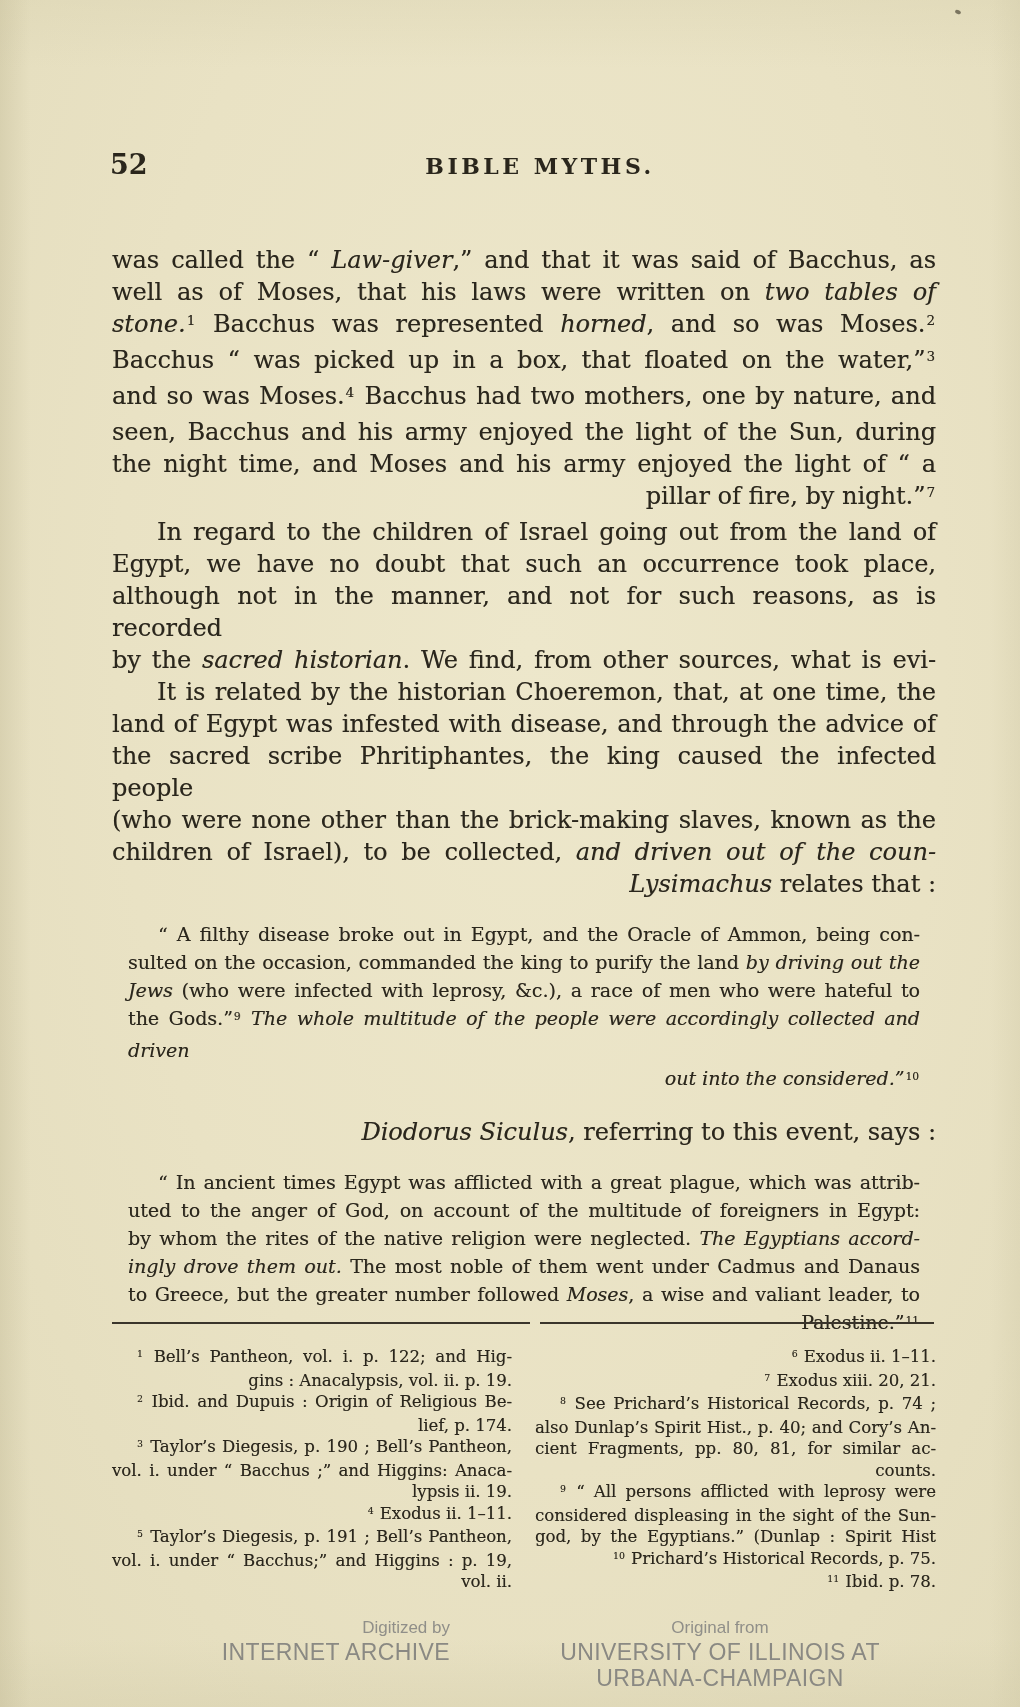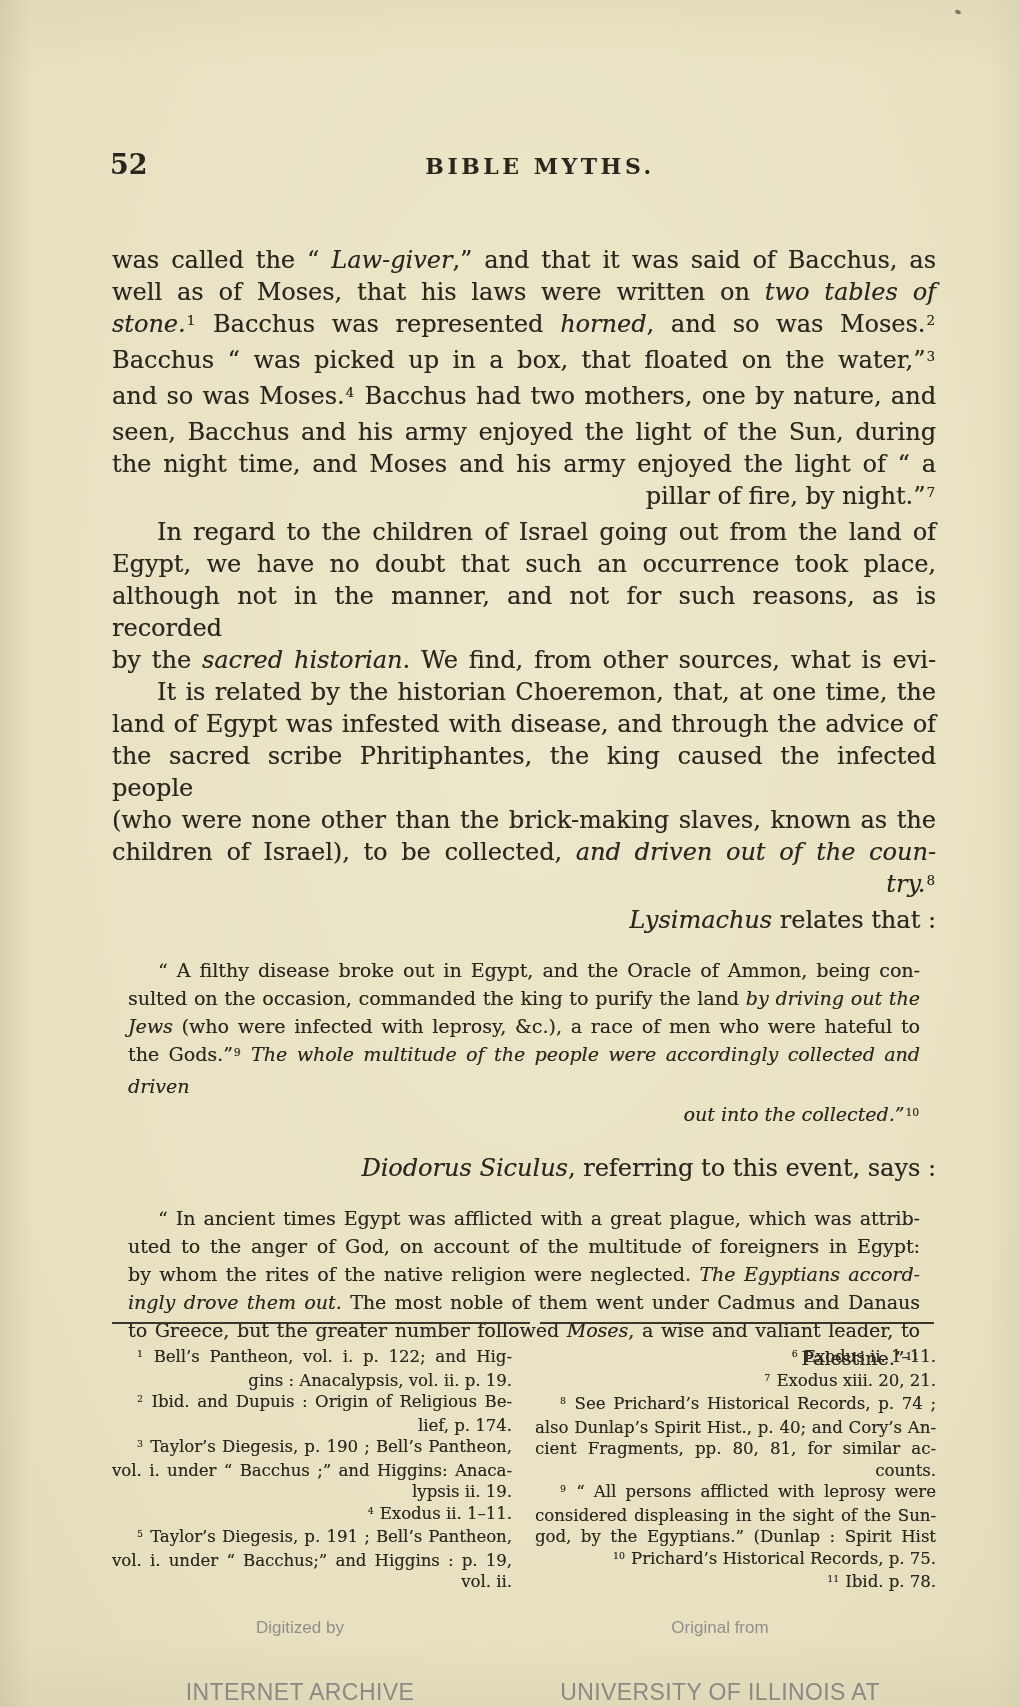--- a/index.html
+++ b/index.html
@@ -38,24 +38,24 @@
   .rule{position:absolute;top:1322px;height:2px;background:#3a352b;}
   .rule-left{left:112px;width:418px;}
   .rule-right{left:540px;width:394px;}
   .fncol{
     position:absolute;top:1346px;left:112px;width:400px;color:#2a261c;
     text-shadow:0.25px 0.2px 0 rgba(42,38,28,.45);
   }
   .fncol-right{left:535px;width:401px;}
   .fn-line{font:16.5px/21.5px "DejaVu Serif", serif;}
   .fn-line.ind{padding-left:24px;}
-  .footer-left{position:absolute;left:150px;width:300px;top:1616px;text-align:center;}
+  .footer-left{position:absolute;left:150px;width:300px;top:1616px;text-align:right;}
   .footer-right{position:absolute;left:510px;width:420px;top:1616px;text-align:center;}
   .f-small{font:17px/23px "Liberation Sans", sans-serif;color:#908f89;}
-  .f-big{font:23px/26px "Liberation Sans", sans-serif;color:#8a8983;letter-spacing:0.4px;margin-top:40px;}
+  .f-big{font:23px/26px "Liberation Sans", sans-serif;color:#8a8983;letter-spacing:0.4px;}
   .speck{position:absolute;left:955px;top:10px;width:6px;height:4px;background:#7b7560;border-radius:50%;transform:rotate(25deg);}
 </style>
 </head>
 <body>
 
 <div class="sheet">
   <div class="speck"></div>
 
   <div class="pageno">52</div>
   <div class="running-head">BIBLE MYTHS.</div>
@@ -72,29 +72,28 @@
         <div class="tline body-line"><span>pillar of fire, by night.”</span><span class="sup">7</span></div>
         <div class="tline body-line just ind"><span>In regard to the children of Israel going out from the land of</span></div>
         <div class="tline body-line just"><span>Egypt, we have no doubt that such an occurrence took place,</span></div>
         <div class="tline body-line just"><span>although not in the manner, and not for such reasons, as is recorded</span></div>
         <div class="tline body-line just"><span>by the </span><span class="em">sacred historian</span><span>. We find, from other sources, what is evi-</span></div>
         <div class="tline body-line just ind"><span>It is related by the historian Choeremon, that, at one time, the</span></div>
         <div class="tline body-line just"><span>land of Egypt was infested with disease, and through the advice of</span></div>
         <div class="tline body-line just"><span>the sacred scribe Phritiphantes, the king caused the infected people</span></div>
         <div class="tline body-line just"><span>(who were none other than the brick-making slaves, known as the</span></div>
         <div class="tline body-line just"><span>children of Israel), to be collected, </span><span class="em">and driven out of the coun-</span></div>
-        <div class="tline body-line"><span class="em">try.</span><span class="sup">8</span></div>
         <div class="tline body-line ind"><span class="em">Lysimachus</span><span> relates that :</span></div>
       </div>
       <div class="quote">
         <div class="tline quote-line just ind"><span>“ A filthy disease broke out in Egypt, and the Oracle of Ammon, being con-</span></div>
         <div class="tline quote-line just"><span>sulted on the occasion, commanded the king to purify the land </span><span class="em">by driving out the</span></div>
         <div class="tline quote-line just"><span class="em">Jews</span><span> (who were infected with leprosy, &amp;c.), a race of men who were hateful to</span></div>
         <div class="tline quote-line just"><span>the Gods.”</span><span class="sup">9</span><span class="em"> The whole multitude of the people were accordingly collected and driven</span></div>
-        <div class="tline quote-line"><span class="em">out into the collected.”</span><span class="sup">10</span></div>
+        <div class="tline quote-line"><span class="em">out into the considered.”</span><span class="sup">10</span></div>
       </div>
       <div class="para-group">
         <div class="tline body-line ind"><span class="em">Diodorus Siculus</span><span>, referring to this event, says :</span></div>
       </div>
       <div class="quote">
         <div class="tline quote-line just ind"><span>“ In ancient times Egypt was afflicted with a great plague, which was attrib-</span></div>
         <div class="tline quote-line just"><span>uted to the anger of God, on account of the multitude of foreigners in Egypt:</span></div>
         <div class="tline quote-line just"><span>by whom the rites of the native religion were neglected. </span><span class="em">The Egyptians accord-</span></div>
         <div class="tline quote-line just"><span class="em">ingly drove them out.</span><span> The most noble of them went under Cadmus and Danaus</span></div>
         <div class="tline quote-line just"><span>to Greece, but the greater number followed </span><span class="em">Moses</span><span>, a wise and valiant leader, to</span></div>

